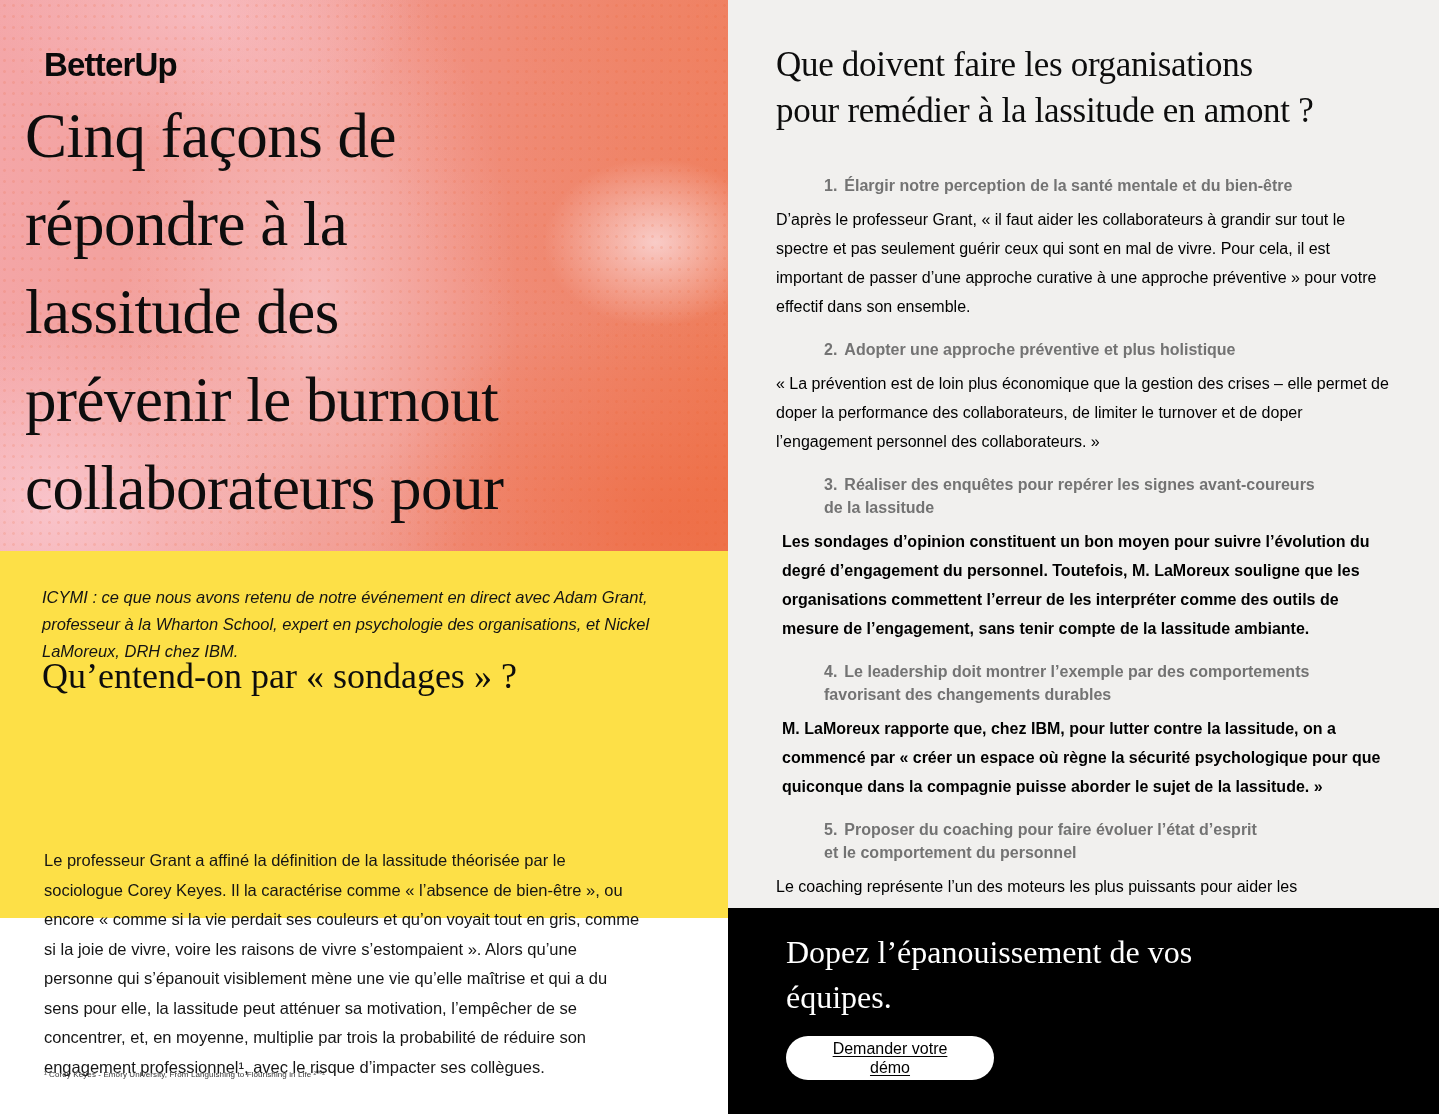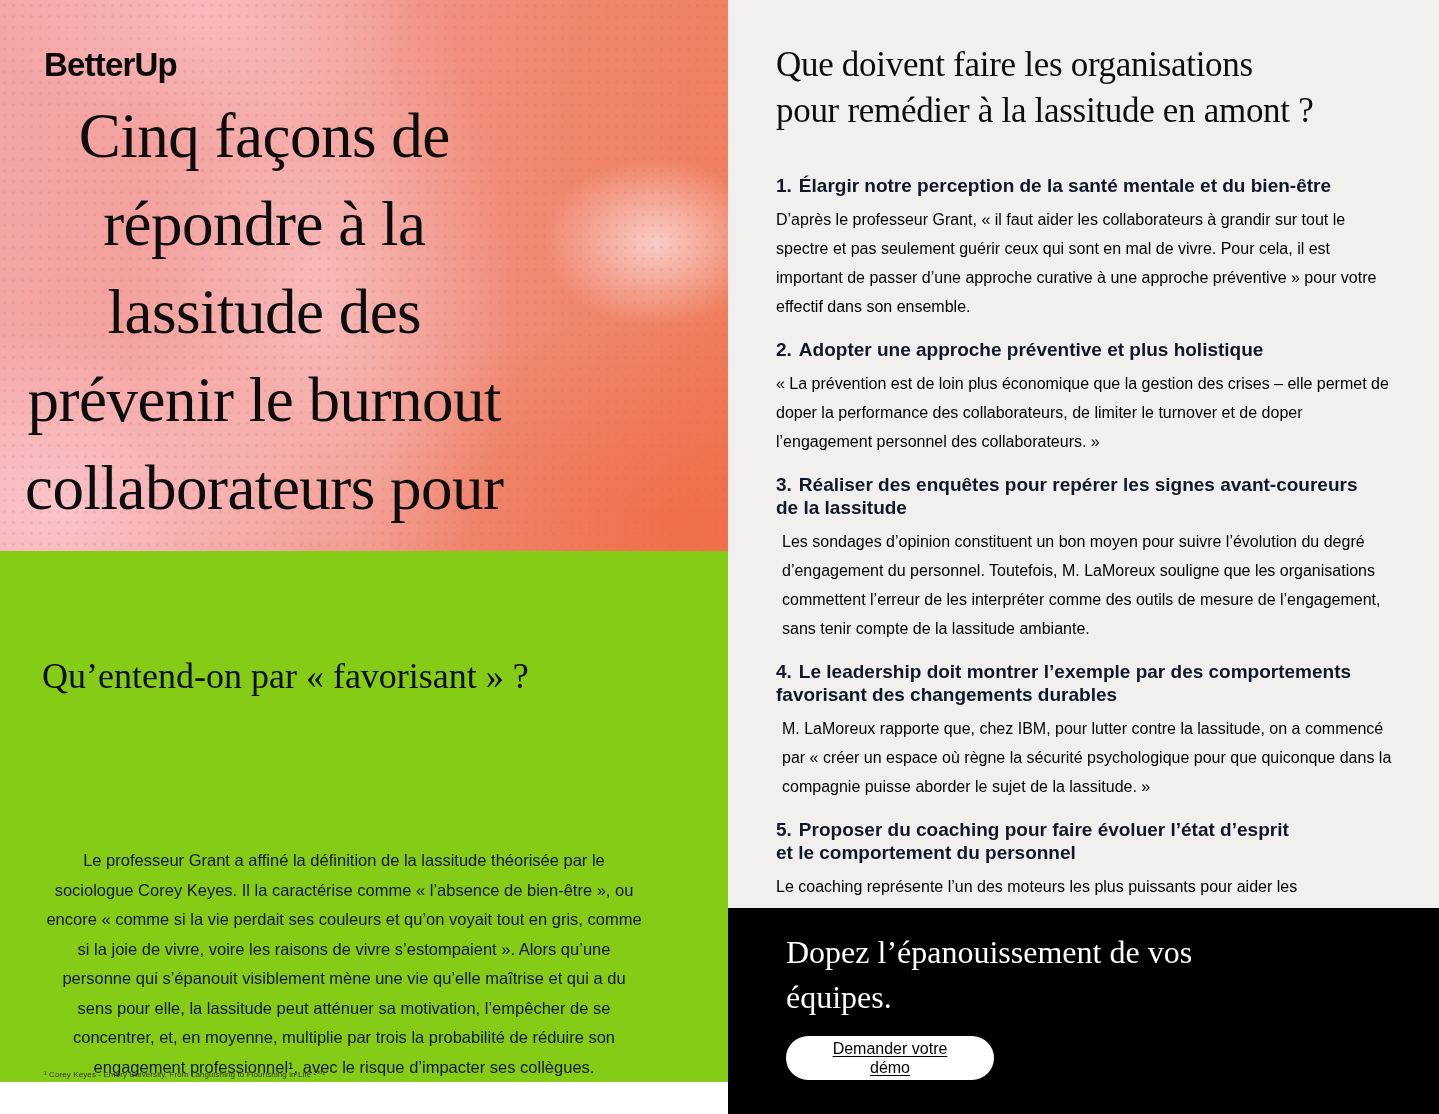--- a/index.html
+++ b/index.html
@@ -2,21 +2,21 @@
 <html><head>
 <meta charset="utf-8">
 <style>
   * { margin: 0; padding: 0; box-sizing: border-box; }
   html, body { width: 1439px; height: 1114px; overflow: hidden; background: #ffffff; }
   body { font-family: "Liberation Sans", sans-serif; color: #111111; position: relative; }
 
   .page { position: relative; width: 1439px; height: 1114px; }
 
   
-  .left-col { position: absolute; left: 0; top: 0; width: 728px; height: 1082px; background: #84cc16; text-align: center; }
+  .left-col { position: absolute; left: 0; top: 0; width: 728px; height: 918px; background: #fde047; }
 
   .hero {
     position: relative; width: 728px; height: 551px; overflow: hidden;
     background:
       radial-gradient(ellipse 160px 120px at 90% 44%, rgba(252,228,232,0.75), transparent 70%),
       radial-gradient(ellipse 420px 300px at 92% 95%, rgba(238,100,56,0.55), transparent 72%),
       radial-gradient(ellipse 500px 420px at 100% 15%, rgba(240,128,96,0.55), transparent 72%),
       radial-gradient(ellipse 280px 520px at 44% 55%, rgba(251,214,224,0.55), transparent 70%),
       radial-gradient(ellipse 360px 260px at 8% 92%, rgba(251,208,218,0.75), transparent 72%),
       radial-gradient(ellipse 300px 200px at 28% 2%, rgba(250,202,212,0.6), transparent 70%),
@@ -65,29 +65,29 @@
   }
   .right-heading {
     font-family: "Liberation Serif", serif; font-weight: 400;
     font-size: 35px; line-height: 46px; letter-spacing: -0.3px; color: #0d0d0d;
     margin-bottom: 40px;
   }
   .right-heading span { display: block; }
 
   .item { margin-bottom: 17px; }
   .item-title {
-    font-size: 19px; font-weight: 700; line-height: 23px; color: #0f172a;
-    max-width: 600px; margin-bottom: 8px;
+    font-size: 16px; font-weight: 700; line-height: 23px; color: #737373;
+    max-width: 600px; margin-bottom: 8px; margin-left: 48px;
   }
   .item-title .num { margin-right: 7px; }
   .item-title .tline { display: block; }
   .item-body {
     font-size: 16px; line-height: 29px; color: #000000; max-width: 625px;
   }
-  .item.indented .item-body { padding-left: 6px; }
+  .item.indented .item-body { padding-left: 6px; font-weight: bold; }
 
   .cta-black {
     position: absolute; left: 0; top: 908px; width: 711px; height: 206px;
     background: #000000; padding: 22px 40px 8px 58px;
   }
   .cta-heading {
     font-family: "Liberation Serif", serif; font-weight: 400;
     font-size: 32px; line-height: 45px; color: #ffffff; margin-bottom: 16px;
   }
   .cta-heading span { display: block; }
@@ -113,22 +113,23 @@
       <div class="logo">BetterUp</div>
       <h1 class="hero-title">
         <span>Cinq façons de</span>
         <span>répondre à la</span>
         <span>lassitude des</span>
         <span>prévenir le burnout</span>
         <span>collaborateurs pour</span>
       </h1>
     </div>
 
+    <p class="icymi">ICYMI : ce que nous avons retenu de notre événement en direct avec Adam Grant, professeur à la Wharton School, expert en psychologie des organisations, et Nickel LaMoreux, DRH chez IBM.</p>
 
-    <h2 class="left-section-title">Qu’entend-on par « favorisant » ?</h2>
+    <h2 class="left-section-title">Qu’entend-on par « sondages » ?</h2>
 
     <p class="definition">Le professeur Grant a affiné la définition de la lassitude théorisée par le sociologue Corey Keyes. Il la caractérise comme « l’absence de bien-être », ou encore « comme si la vie perdait ses couleurs et qu’on voyait tout en gris, comme si la joie de vivre, voire les raisons de vivre s’estompaient ». Alors qu’une personne qui s’épanouit visiblement mène une vie qu’elle maîtrise et qui a du sens pour elle, la lassitude peut atténuer sa motivation, l’empêcher de se concentrer, et, en moyenne, multiplie par trois la probabilité de réduire son engagement professionnel¹, avec le risque d’impacter ses collègues.</p>
 
     <p class="footnote">¹ Corey Keyes - Emory University, From Languishing to Flourishing in Life ²⁰⁰²</p>
   </div>
 
   <div class="right-col">
 
     <div class="gray-panel">
       <h2 class="right-heading">

